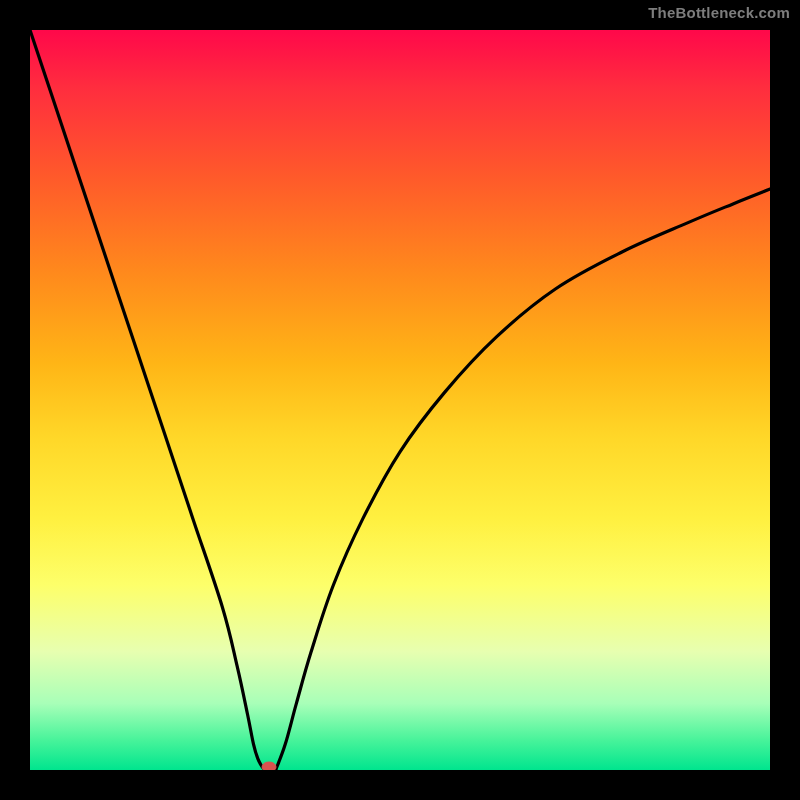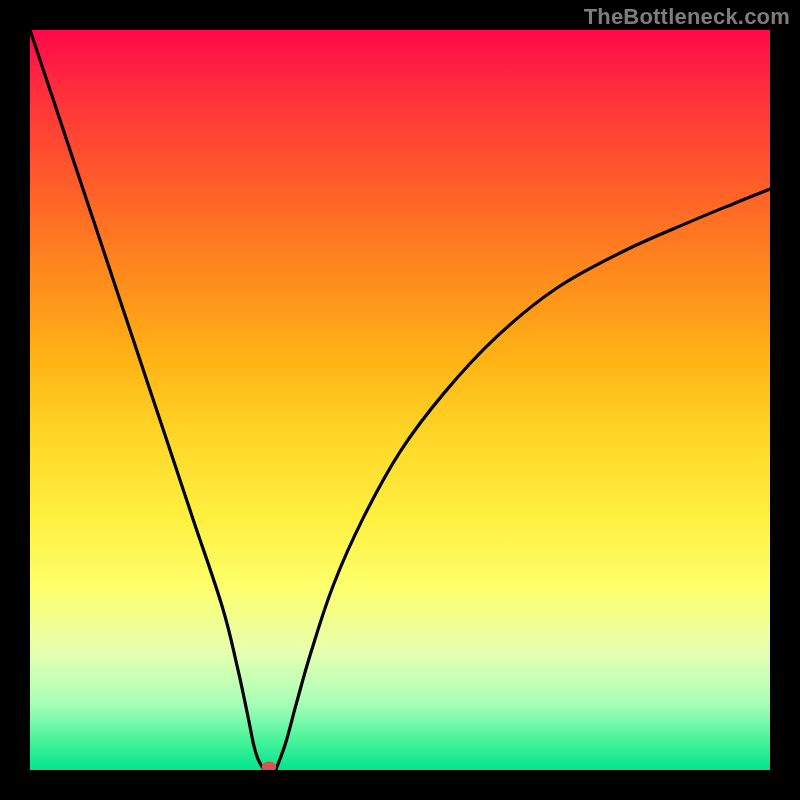--- a/index.html
+++ b/index.html
@@ -35,21 +35,21 @@
       #a8ffb8 91%,
       #47f39a 96%,
       #00e58e 100%
     );
   }
   .watermark {
     position: absolute;
     top: 4px;
     right: 10px;
     font-family: Arial, Helvetica, sans-serif;
-    font-size: 22px;
+    font-size: 15px;
     font-weight: 600;
     color: #7d7d7d;
     letter-spacing: 0.2px;
   }
   svg.curve {
     position: absolute;
     inset: 0;
     width: 100%;
     height: 100%;
   }

